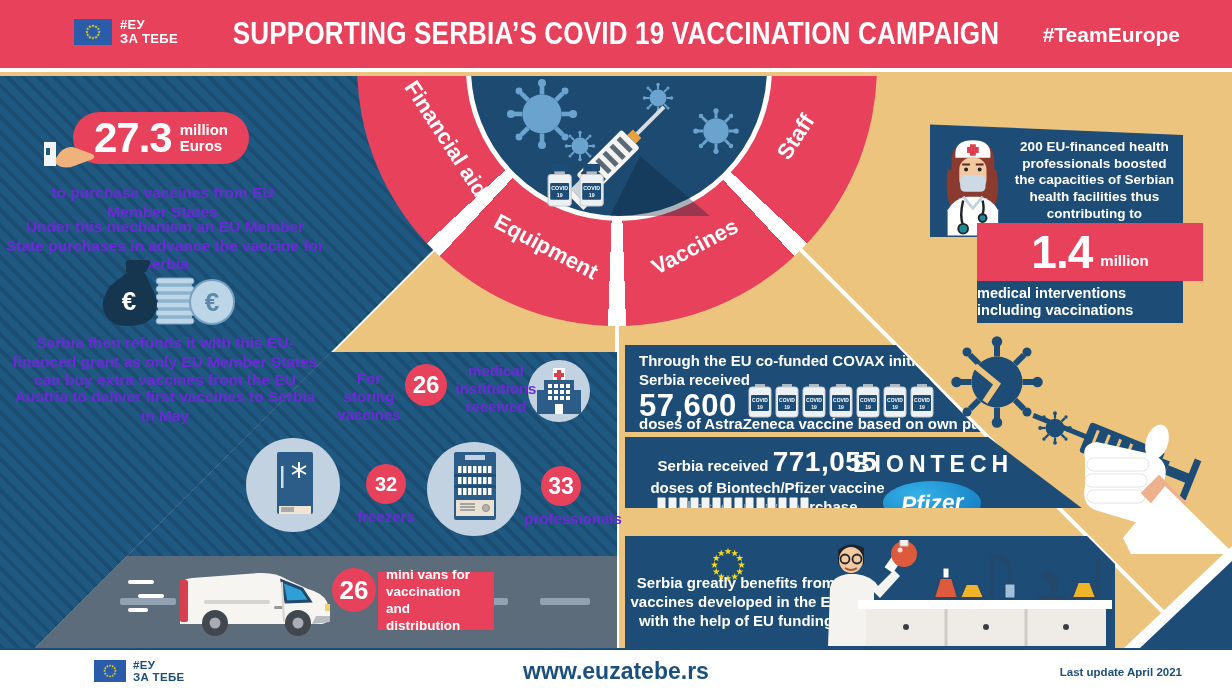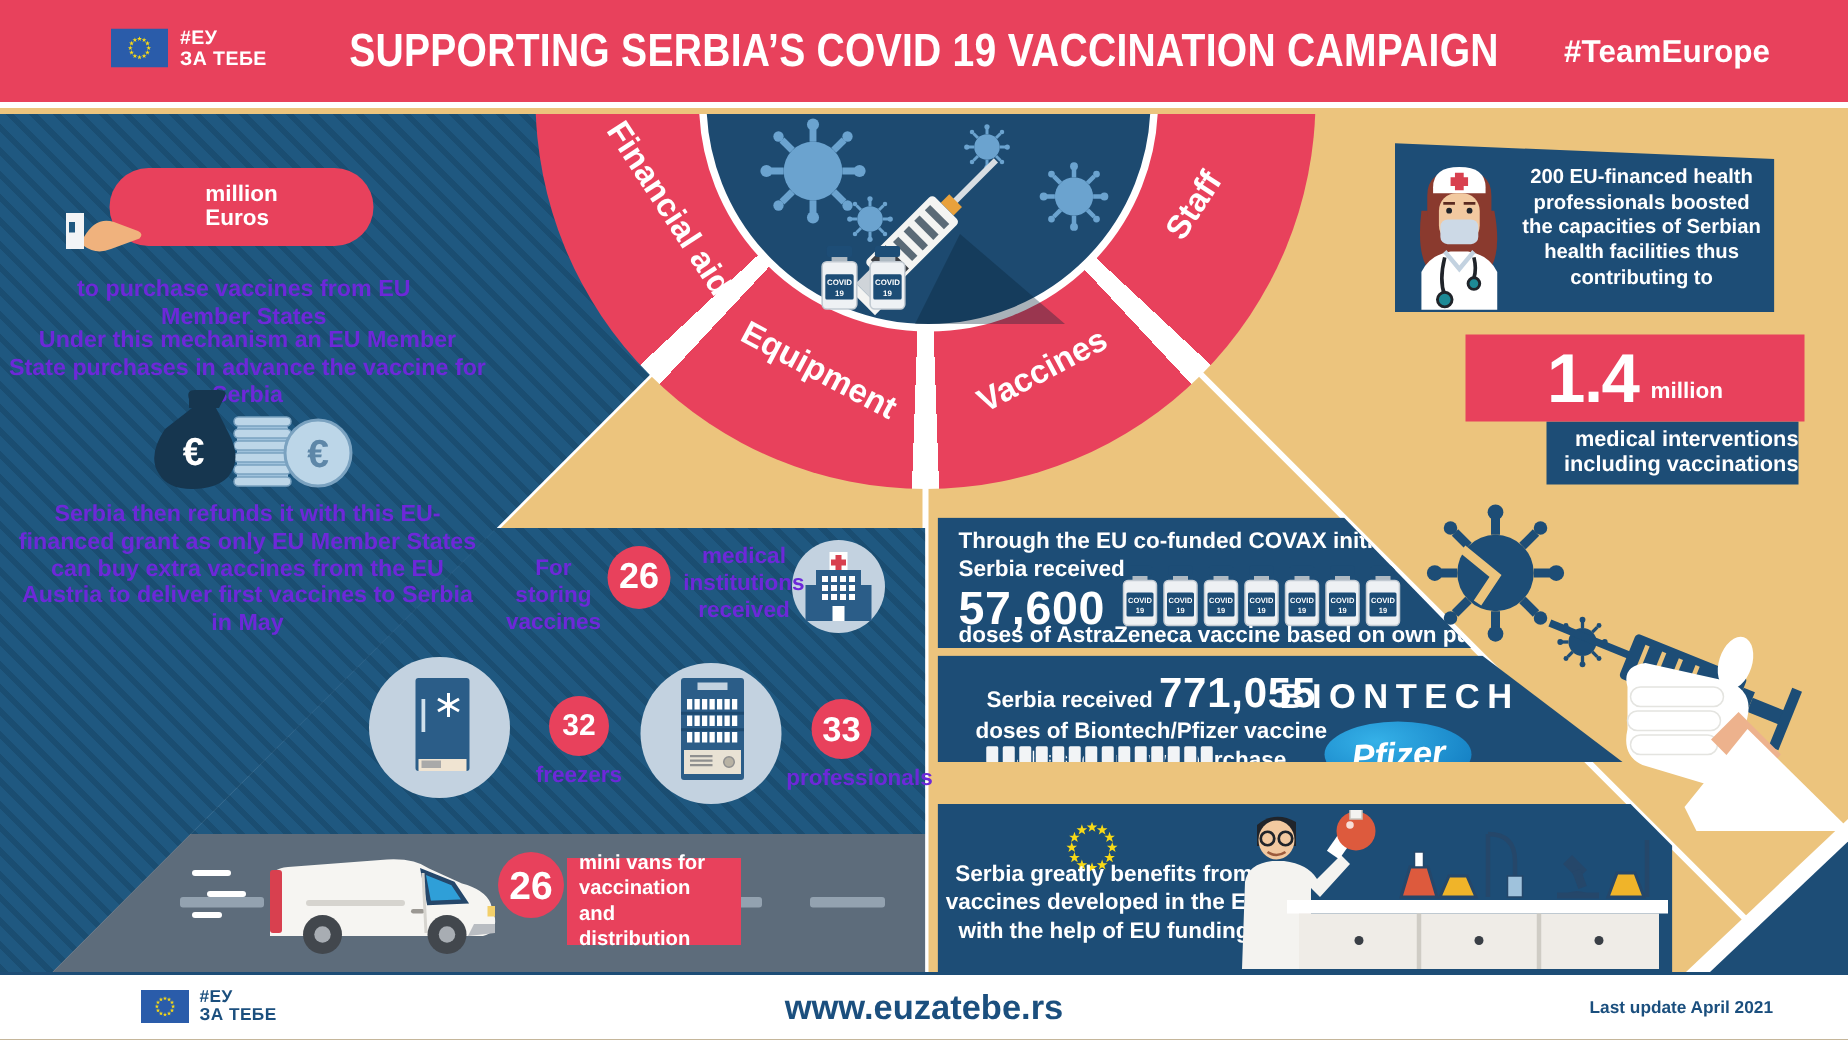--- a/index.html
+++ b/index.html
@@ -58,25 +58,25 @@
   .icon-circle{position:absolute;border-radius:50%;background:#c3d2e0;z-index:3;}
   .wtext{position:absolute;color:#6d28d9;text-align:center;line-height:1.2;z-index:4;}
   .pill{position:absolute;left:73px;top:36px;width:176px;height:52px;background:#e8415c;border-radius:28px;
       display:flex;align-items:center;justify-content:center;gap:8px;color:#fff;z-index:4;}
   .pill .big{font-size:42px;font-weight:800;letter-spacing:-1px;}
   .pill .unit{font-size:15px;line-height:1.05;text-align:left;font-weight:800;}
   .stat-red{position:absolute;left:977px;top:147px;width:226px;height:58px;background:#e8415c;color:#fff;
       display:flex;align-items:center;justify-content:center;gap:8px;z-index:4;}
   .stat-red .big{font-size:46px;font-weight:800;letter-spacing:-1px;}
   .stat-red .unit{font-size:15px;margin-top:16px;}
-  .nurse-box{left:930px;top:16px;width:253px;height:116px;z-index:3;
+  .nurse-box{left:930px;top:45px;width:253px;height:116px;z-index:3;
       clip-path:polygon(0 3%,100% 12%,100% 100%,0 100%);display:flex;align-items:flex-end;}
   .nurse-text{font-size:13.5px;line-height:1.25;text-align:center;width:170px;margin:0 6px 14px 0;}
-  .med-box{left:1031px;top:205px;width:168px;height:42px;z-index:3;display:flex;align-items:center;
-      justify-content:center;font-size:14.5px;line-height:1.2;text-align:right;}
+  .med-box{left:977px;top:205px;width:206px;height:42px;z-index:3;display:flex;align-items:center;
+      justify-content:center;font-size:14.5px;line-height:1.2;text-align:left;}
   .covax-h{font-size:15px;line-height:1.25;}
   .covax-row{display:flex;align-items:center;gap:10px;margin-top:-2px;}
   .covax-val{font-size:31px;font-weight:800;letter-spacing:.5px;}
   .pf-left{position:absolute;left:10px;top:7px;width:265px;text-align:center;font-size:15px;line-height:1.25;}
   .pf-val{font-size:28px;font-weight:800;letter-spacing:.5px;}
   .biontech{position:absolute;left:228px;top:14px;color:#fff;font-size:23px;font-weight:800;
       letter-spacing:5px;z-index:4;}
   .pfizer-oval{position:absolute;left:258px;top:44px;width:98px;height:44px;border-radius:50%;
       background:radial-gradient(ellipse at 35% 30%,#35b1e8,#0c73ba);display:flex;align-items:center;
       justify-content:center;z-index:4;}
@@ -222,20 +222,21 @@
       </g>
       <use href="#vialdef" transform="translate(66,88) scale(1.05)"></use>
       <use href="#vialdef" transform="translate(98,88) scale(1.05)"></use>
     </svg>
     <div class="fan-label" style="left:366px;top:50px;width:160px;transform:rotate(57deg);">Financial aid</div>
     <div class="fan-label" style="left:476px;top:158px;width:140px;transform:rotate(28deg);">Equipment</div>
     <div class="fan-label" style="left:625px;top:158px;width:140px;transform:rotate(-28deg);">Vaccines</div>
     <div class="fan-label" style="left:736px;top:48px;width:120px;transform:rotate(-57deg);">Staff</div>
 
     <div class="pill">
+      <span class="big">27.3</span>
       <span class="unit">
         <div>million</div>
         <div>Euros</div>
       </span>
     </div>
     <svg style="position:absolute;left:44px;top:64px;z-index:4;" width="52" height="32" viewBox="0 0 52 32">
       <rect x="0" y="2" width="12" height="24" fill="#f2f4f6"></rect>
       <rect x="2" y="8" width="4" height="7" fill="#1f5880"></rect>
       <path d="M12 18 Q20 4 32 8 L48 14 Q52 16 49 19 L30 26 Q20 30 12 24 Z" fill="#f0b27d"></path>
     </svg>

